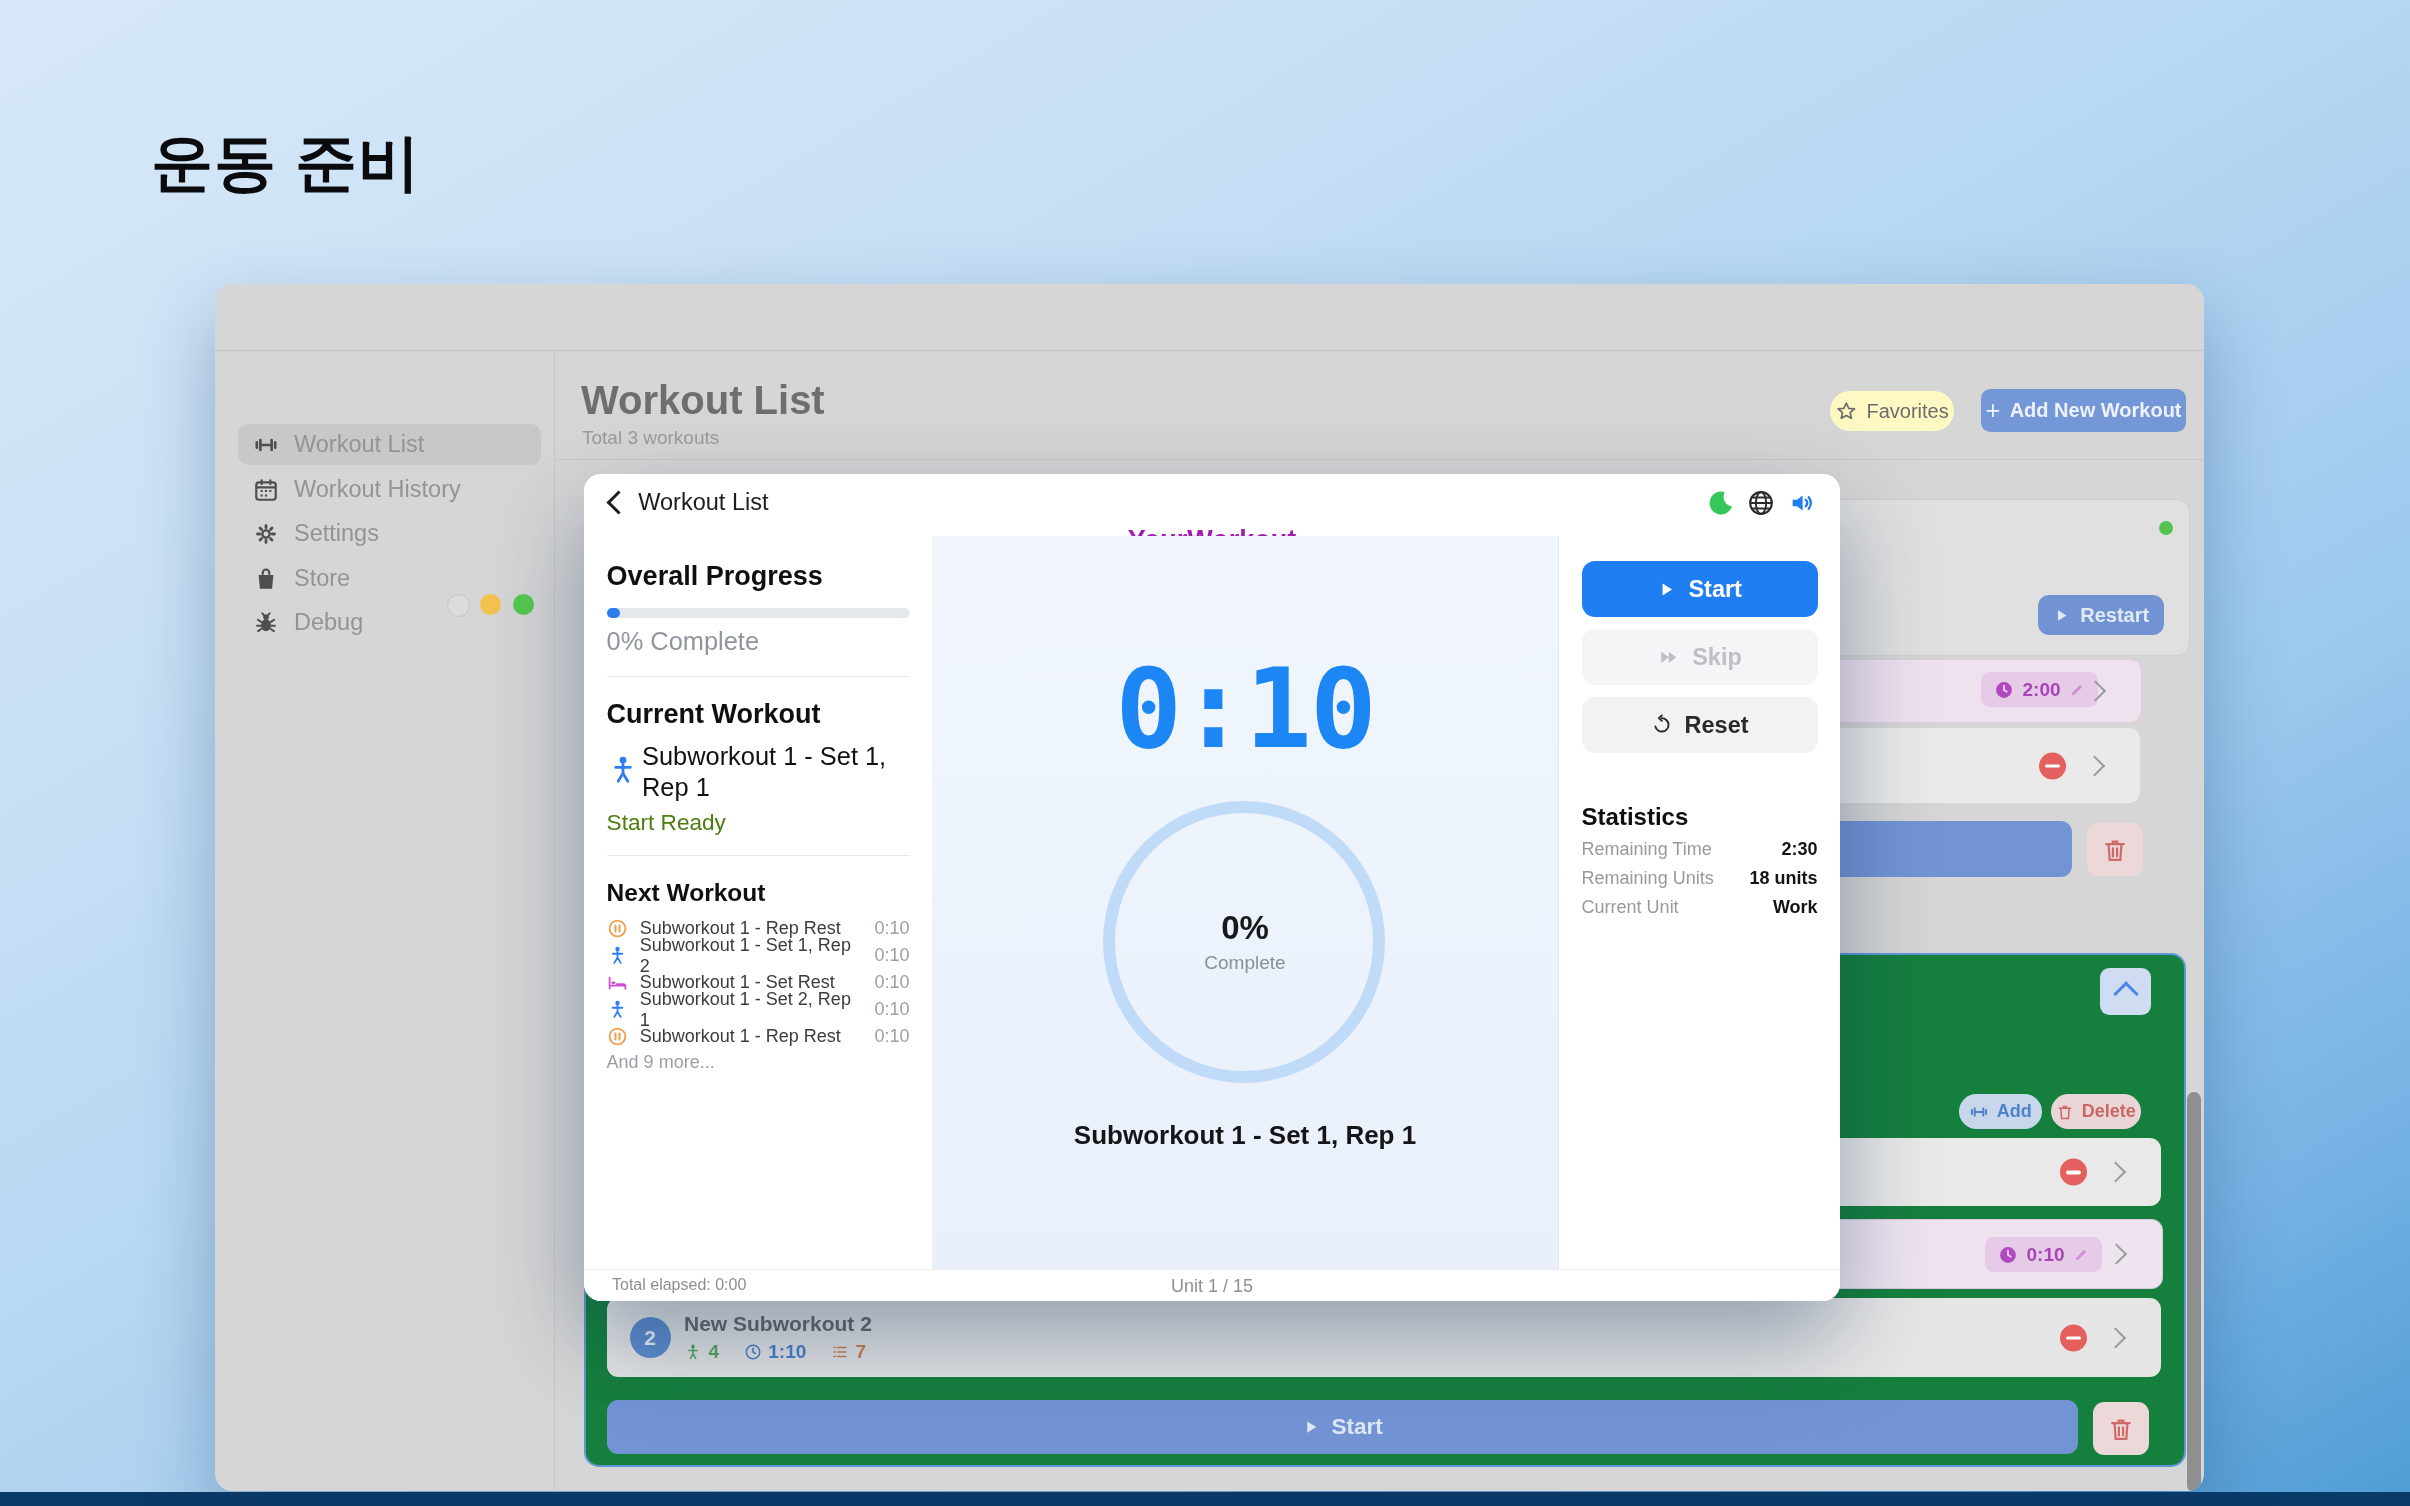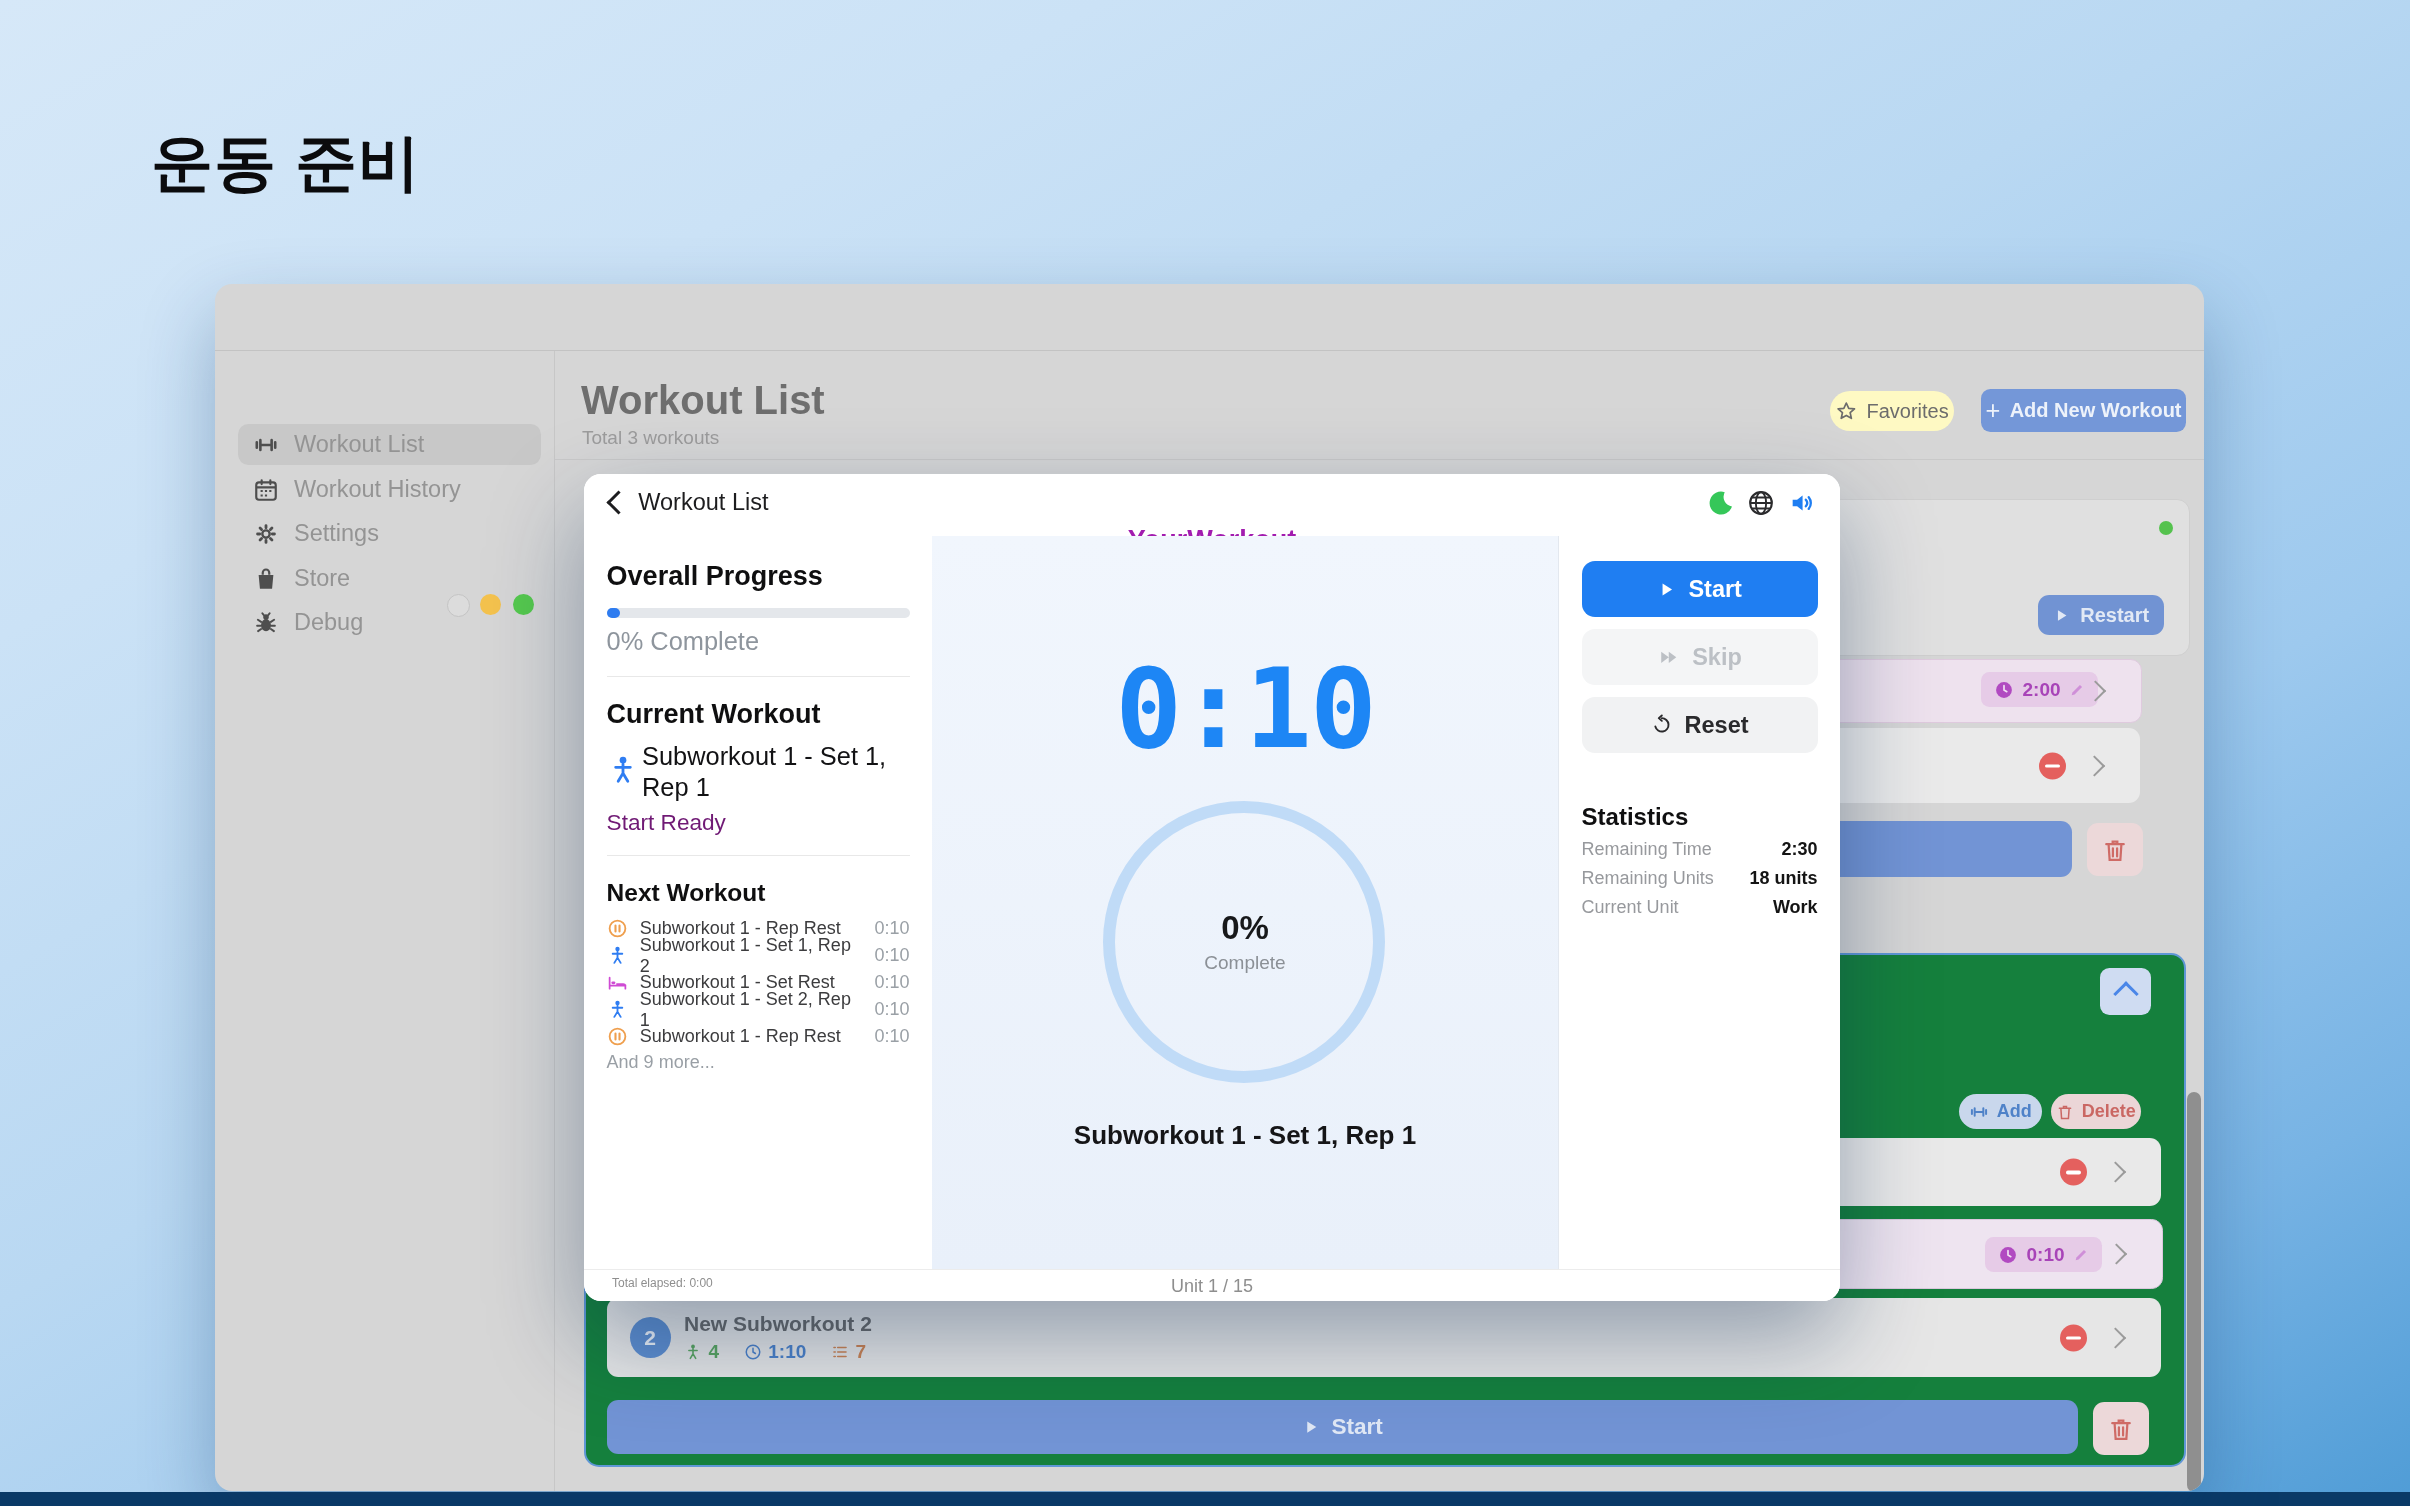--- a/index.html
+++ b/index.html
@@ -85,34 +85,34 @@
   .back-btn{left:26px;top:15px;display:flex;align-items:center;gap:11.3px;color:#1d1d1f;font-size:23.5px;font-weight:500;}
   .back-chev{width:14px;height:14px;border-left:3.3px solid #1d1d1f;border-bottom:3.3px solid #1d1d1f;transform:rotate(45deg);}
   .dlg-title{left:50%;top:15px;transform:translateX(-50%);font-size:27px;font-weight:700;color:#a21caf;margin-top:36px;}
   .head-icons{right:24.5px;top:15px;display:flex;align-items:center;gap:12.2px;}
   .dlg-body{left:0;top:62px;right:0;height:733px;}
   .col-left{left:0;top:0;width:348px;height:733px;background:#fff;border-right:0.9px solid #e9e9e9;}
   .col-center{left:348px;top:0;width:626px;height:733px;border-right:0.9px solid #e3e8ef;
     background:linear-gradient(180deg,#f1f6fd 0%,#e9f0fa 100%);}
   .col-right{left:975px;top:0;width:282px;height:733px;background:#fff;}
   .dlg-foot{left:0;top:795px;right:0;height:32px;background:#fff;border-top:0.9px solid #ececec;}
-  .foot-elapsed{left:28px;top:5.6px;font-size:12px;color:#8e8e8e;}
+  .foot-elapsed{left:28px;top:5.6px;font-size:16px;color:#8e8e8e;}
   .foot-unit{left:50%;top:5.6px;transform:translateX(-50%);font-size:18px;color:#8e8e8e;}
 
   .lp-h{left:22.6px;font-size:27px;font-weight:700;color:#0f0f10;}
   .lp-h1{top:24.5px;} 
   .pbar{left:22.6px;top:72px;width:303px;height:10.4px;border-radius:5.6px;background:#e4e7eb;}
   .pbar-dot{left:0;top:0;width:13px;height:10.4px;border-radius:5.6px;background:#2e7cf0;}
   .lp-pct{left:22.6px;top:91px;font-size:25.4px;color:#8e959d;}
   .lp-div{left:22.6px;width:303px;height:0.9px;background:#e8e8e8;}
   .lpd1{top:140px;} .lpd2{top:319px;}
   .lp-h2{top:163px;}
   .cw-icon{left:22.6px;top:218px;color:#2f7df2;}
   .cw-name{left:58px;top:205px;width:264px;font-size:25.4px;line-height:31px;color:#121214;font-weight:500;}
-  .lp-ready{left:22.6px;top:274px;font-size:22.6px;color:#701a75;font-weight:500;}
+  .lp-ready{left:22.6px;top:274px;font-size:22.6px;color:#4d7c0f;font-weight:500;}
   .lp-h3{top:343px;font-size:24.5px;}
   .nw-list{left:22.6px;top:379px;width:303px;}
   .nw-row{display:flex;align-items:center;gap:12.2px;height:27px;}
   .nw-row .lbl{font-size:18px;color:#3c3c3e;flex:1;}
   .nw-row .tm{font-size:18px;color:#9aa0a6;}
   .nw-more{left:22.6px;top:516px;font-size:18px;color:#999fa5;}
   .ic-pause{color:#ef9f4e;} .ic-person{color:#2f7df2;} .ic-bed{color:#cf4bd4;}
 
   .timer{left:0;top:117px;width:100%;text-align:center;font-family:"DejaVu Sans Mono",monospace;
     font-size:111px;font-weight:700;color:#1d86f5;letter-spacing:-1.9px;line-height:1;}

